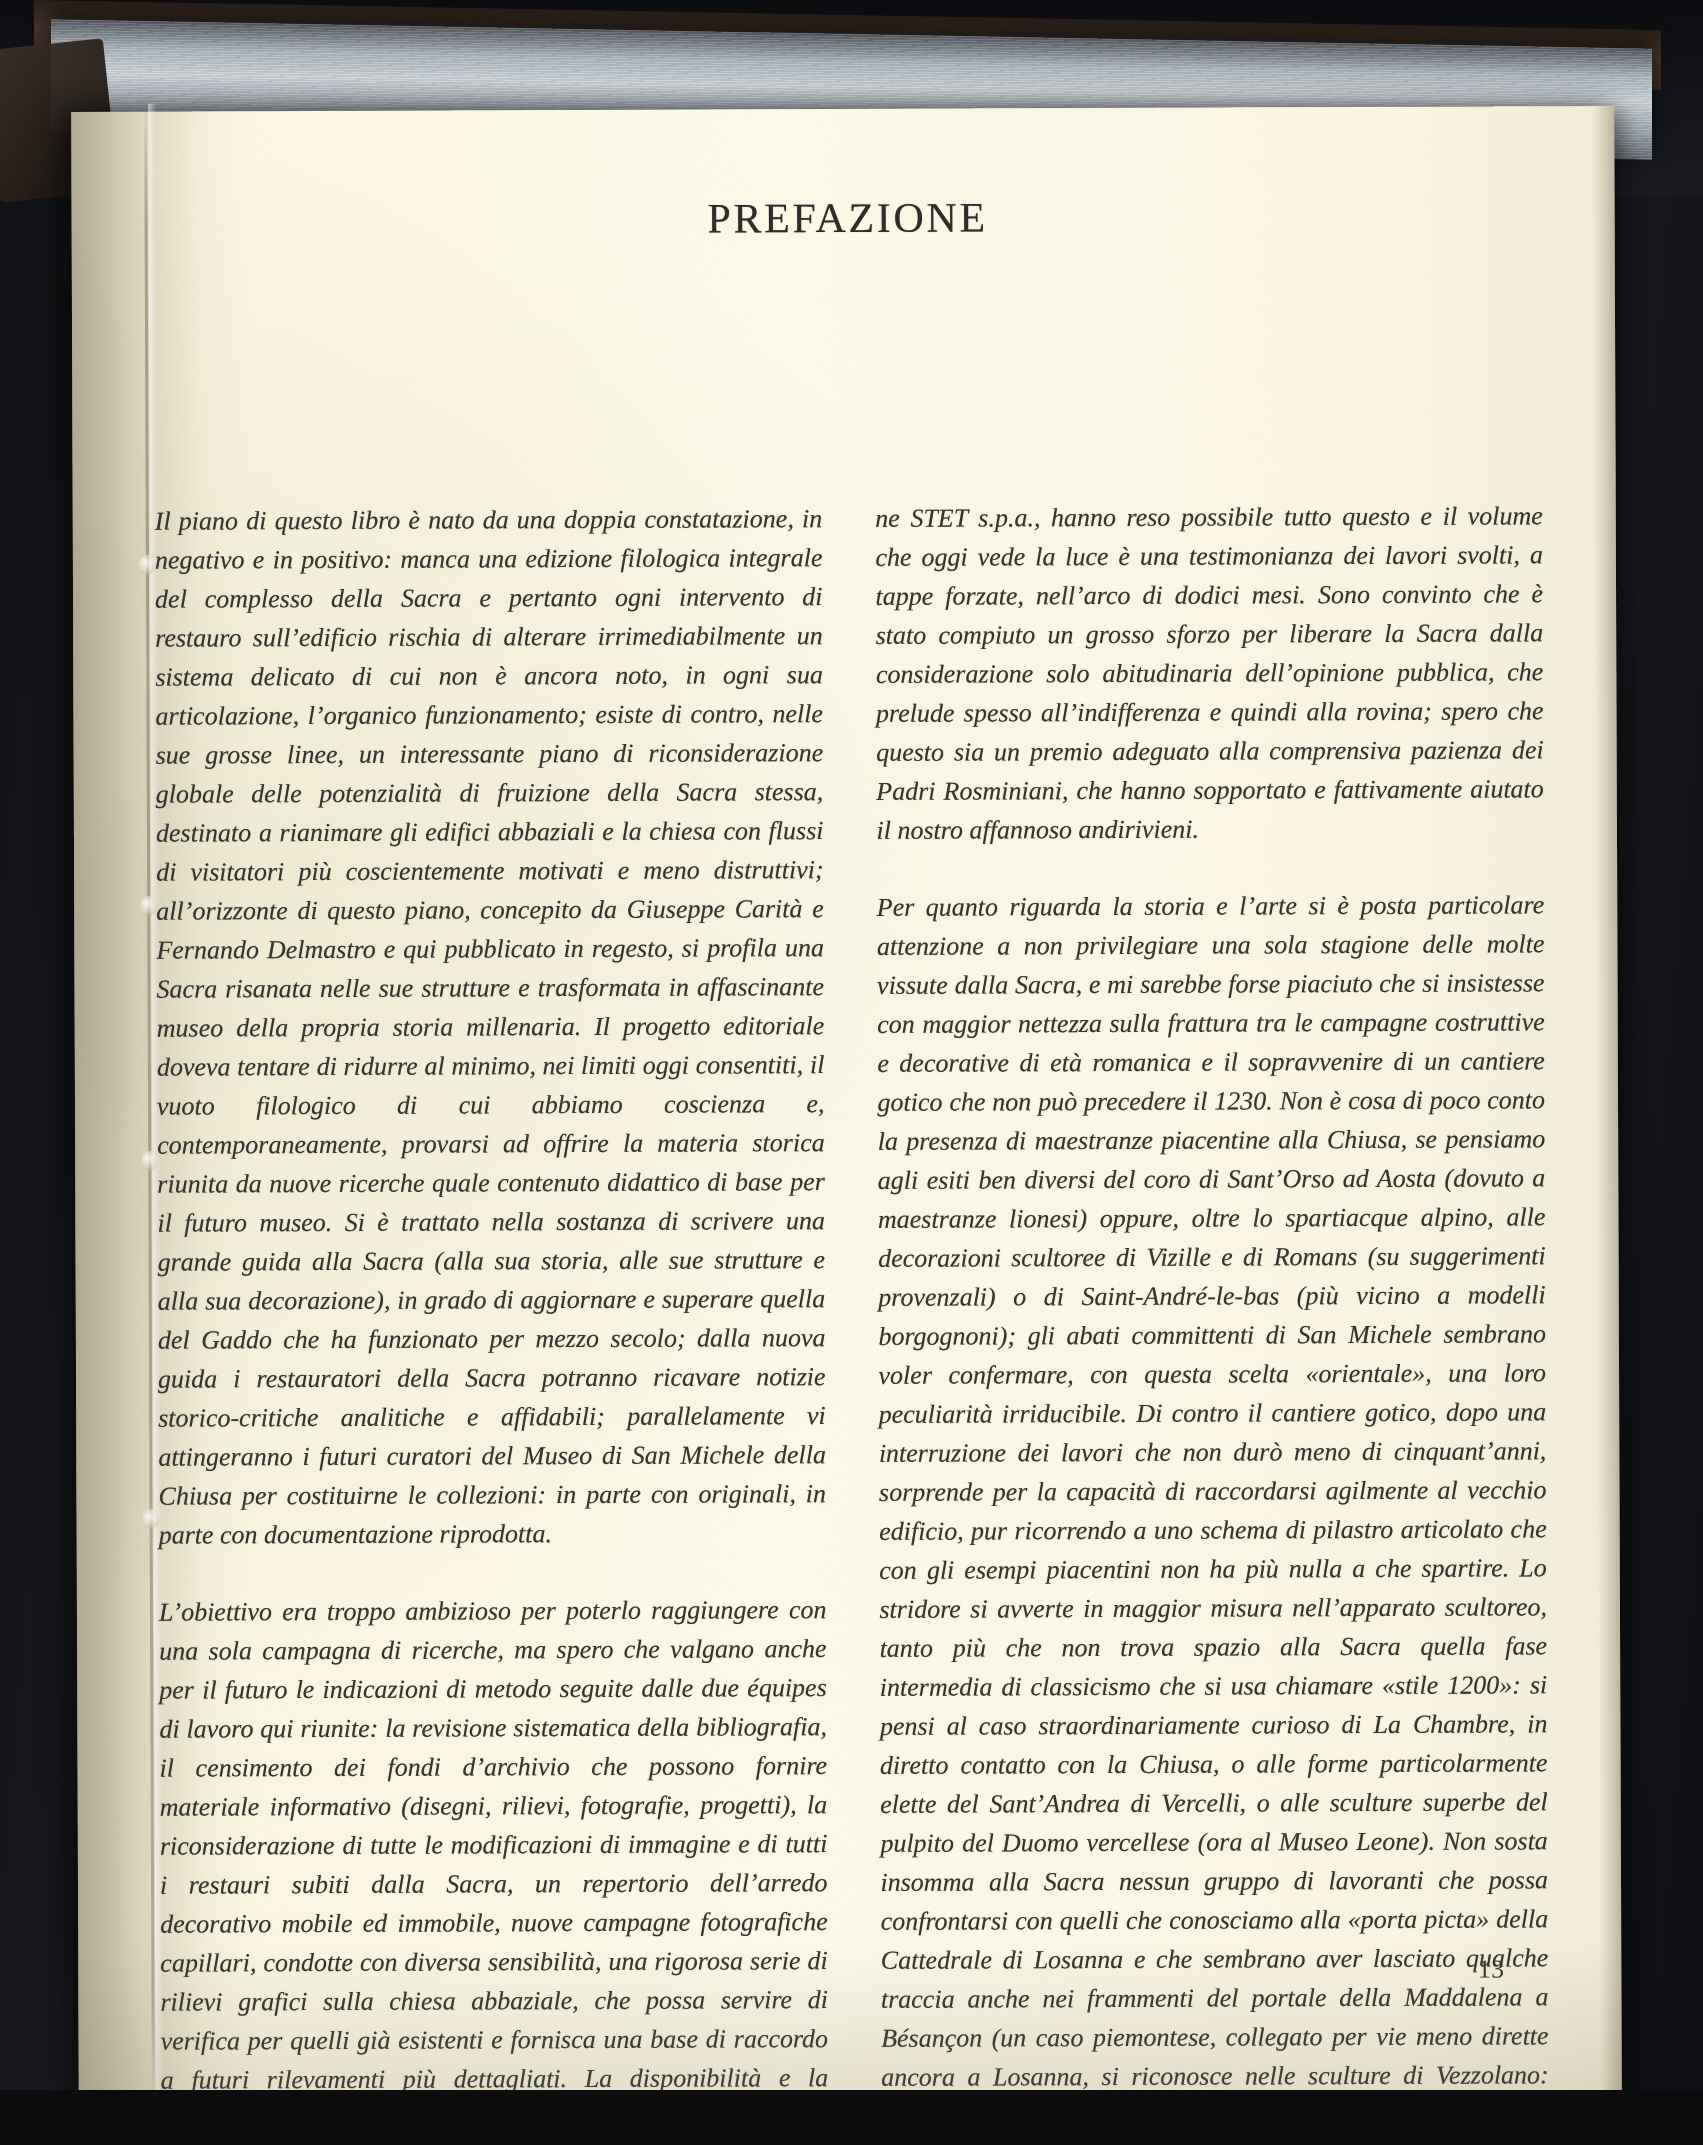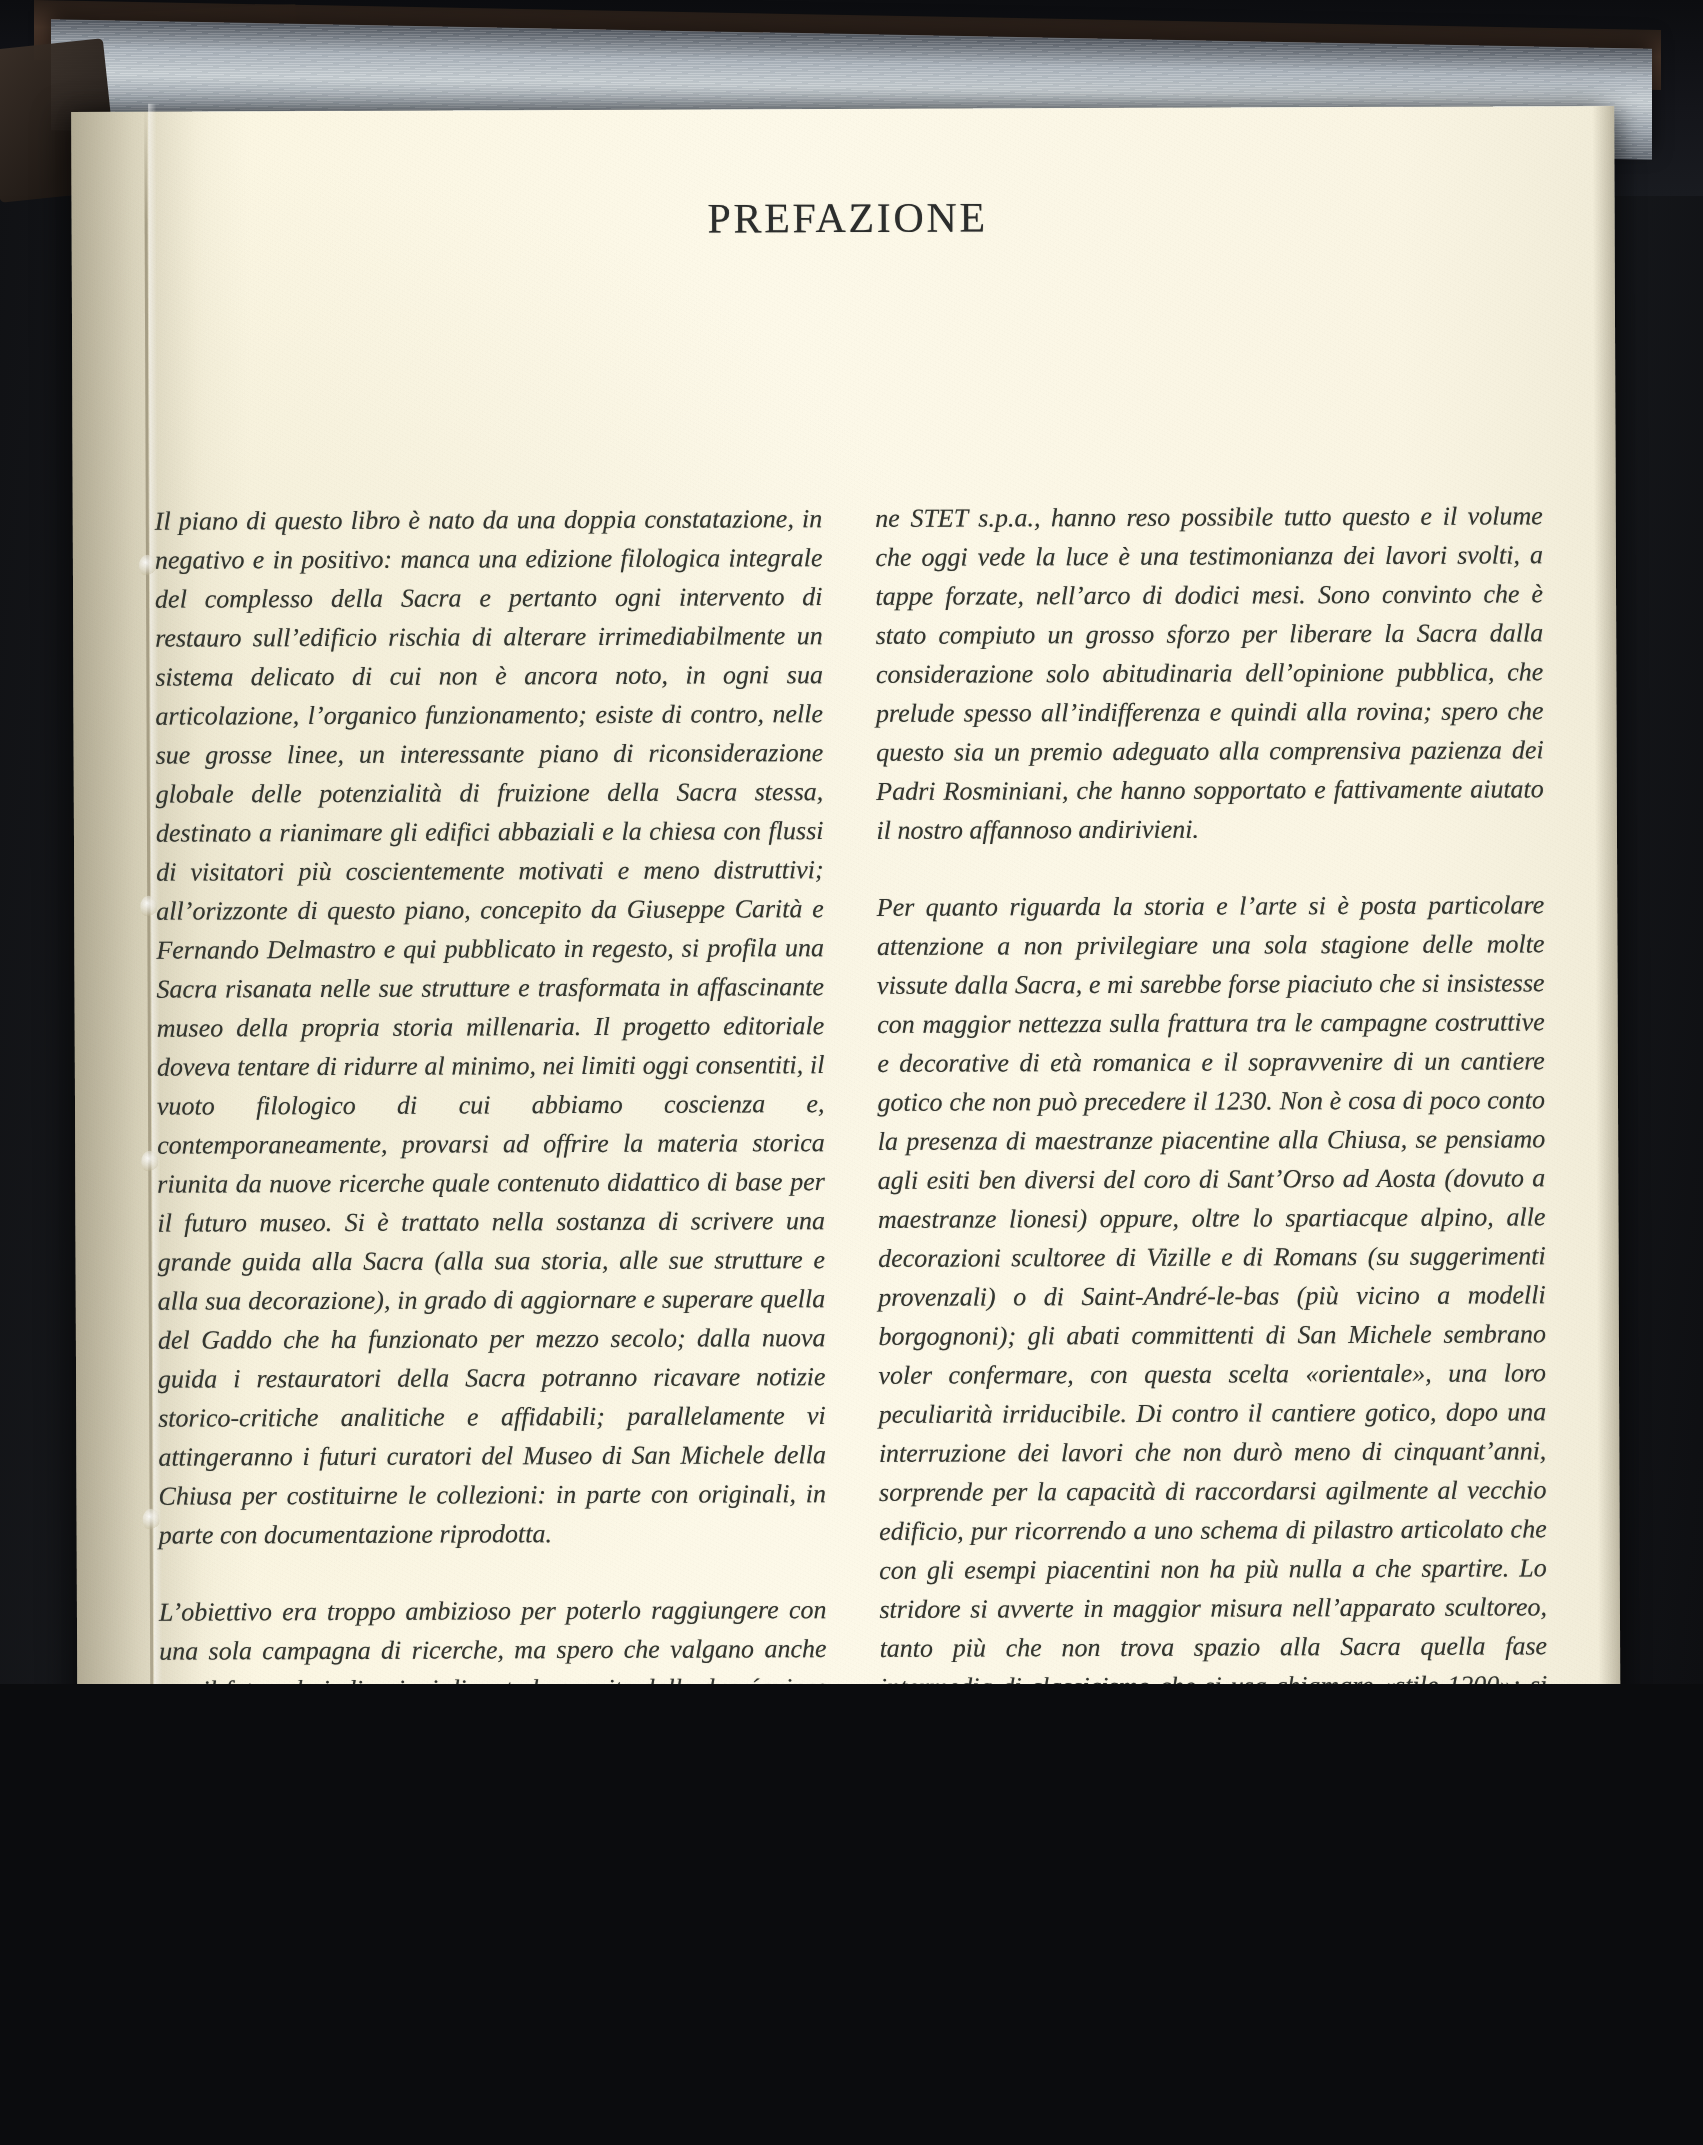--- a/index.html
+++ b/index.html
@@ -11,21 +11,21 @@
     width: 1704px;
     height: 2146px;
     overflow: hidden;
     font-family: "Liberation Serif", "DejaVu Serif", serif;
   }
 
   
   .photo {
     position: relative;
     width: 1704px;
-    height: 1684px;
+    height: 2090px;
     background: #f0abfc;
     overflow: hidden;
   }
 
   
   .backdrop {
     position: absolute;
     inset: 0;
     background:
       linear-gradient(95deg, #101114 0%, #1b1d21 22%, #24262b 52%, #1a1c20 80%, #0e0f12 100%);

